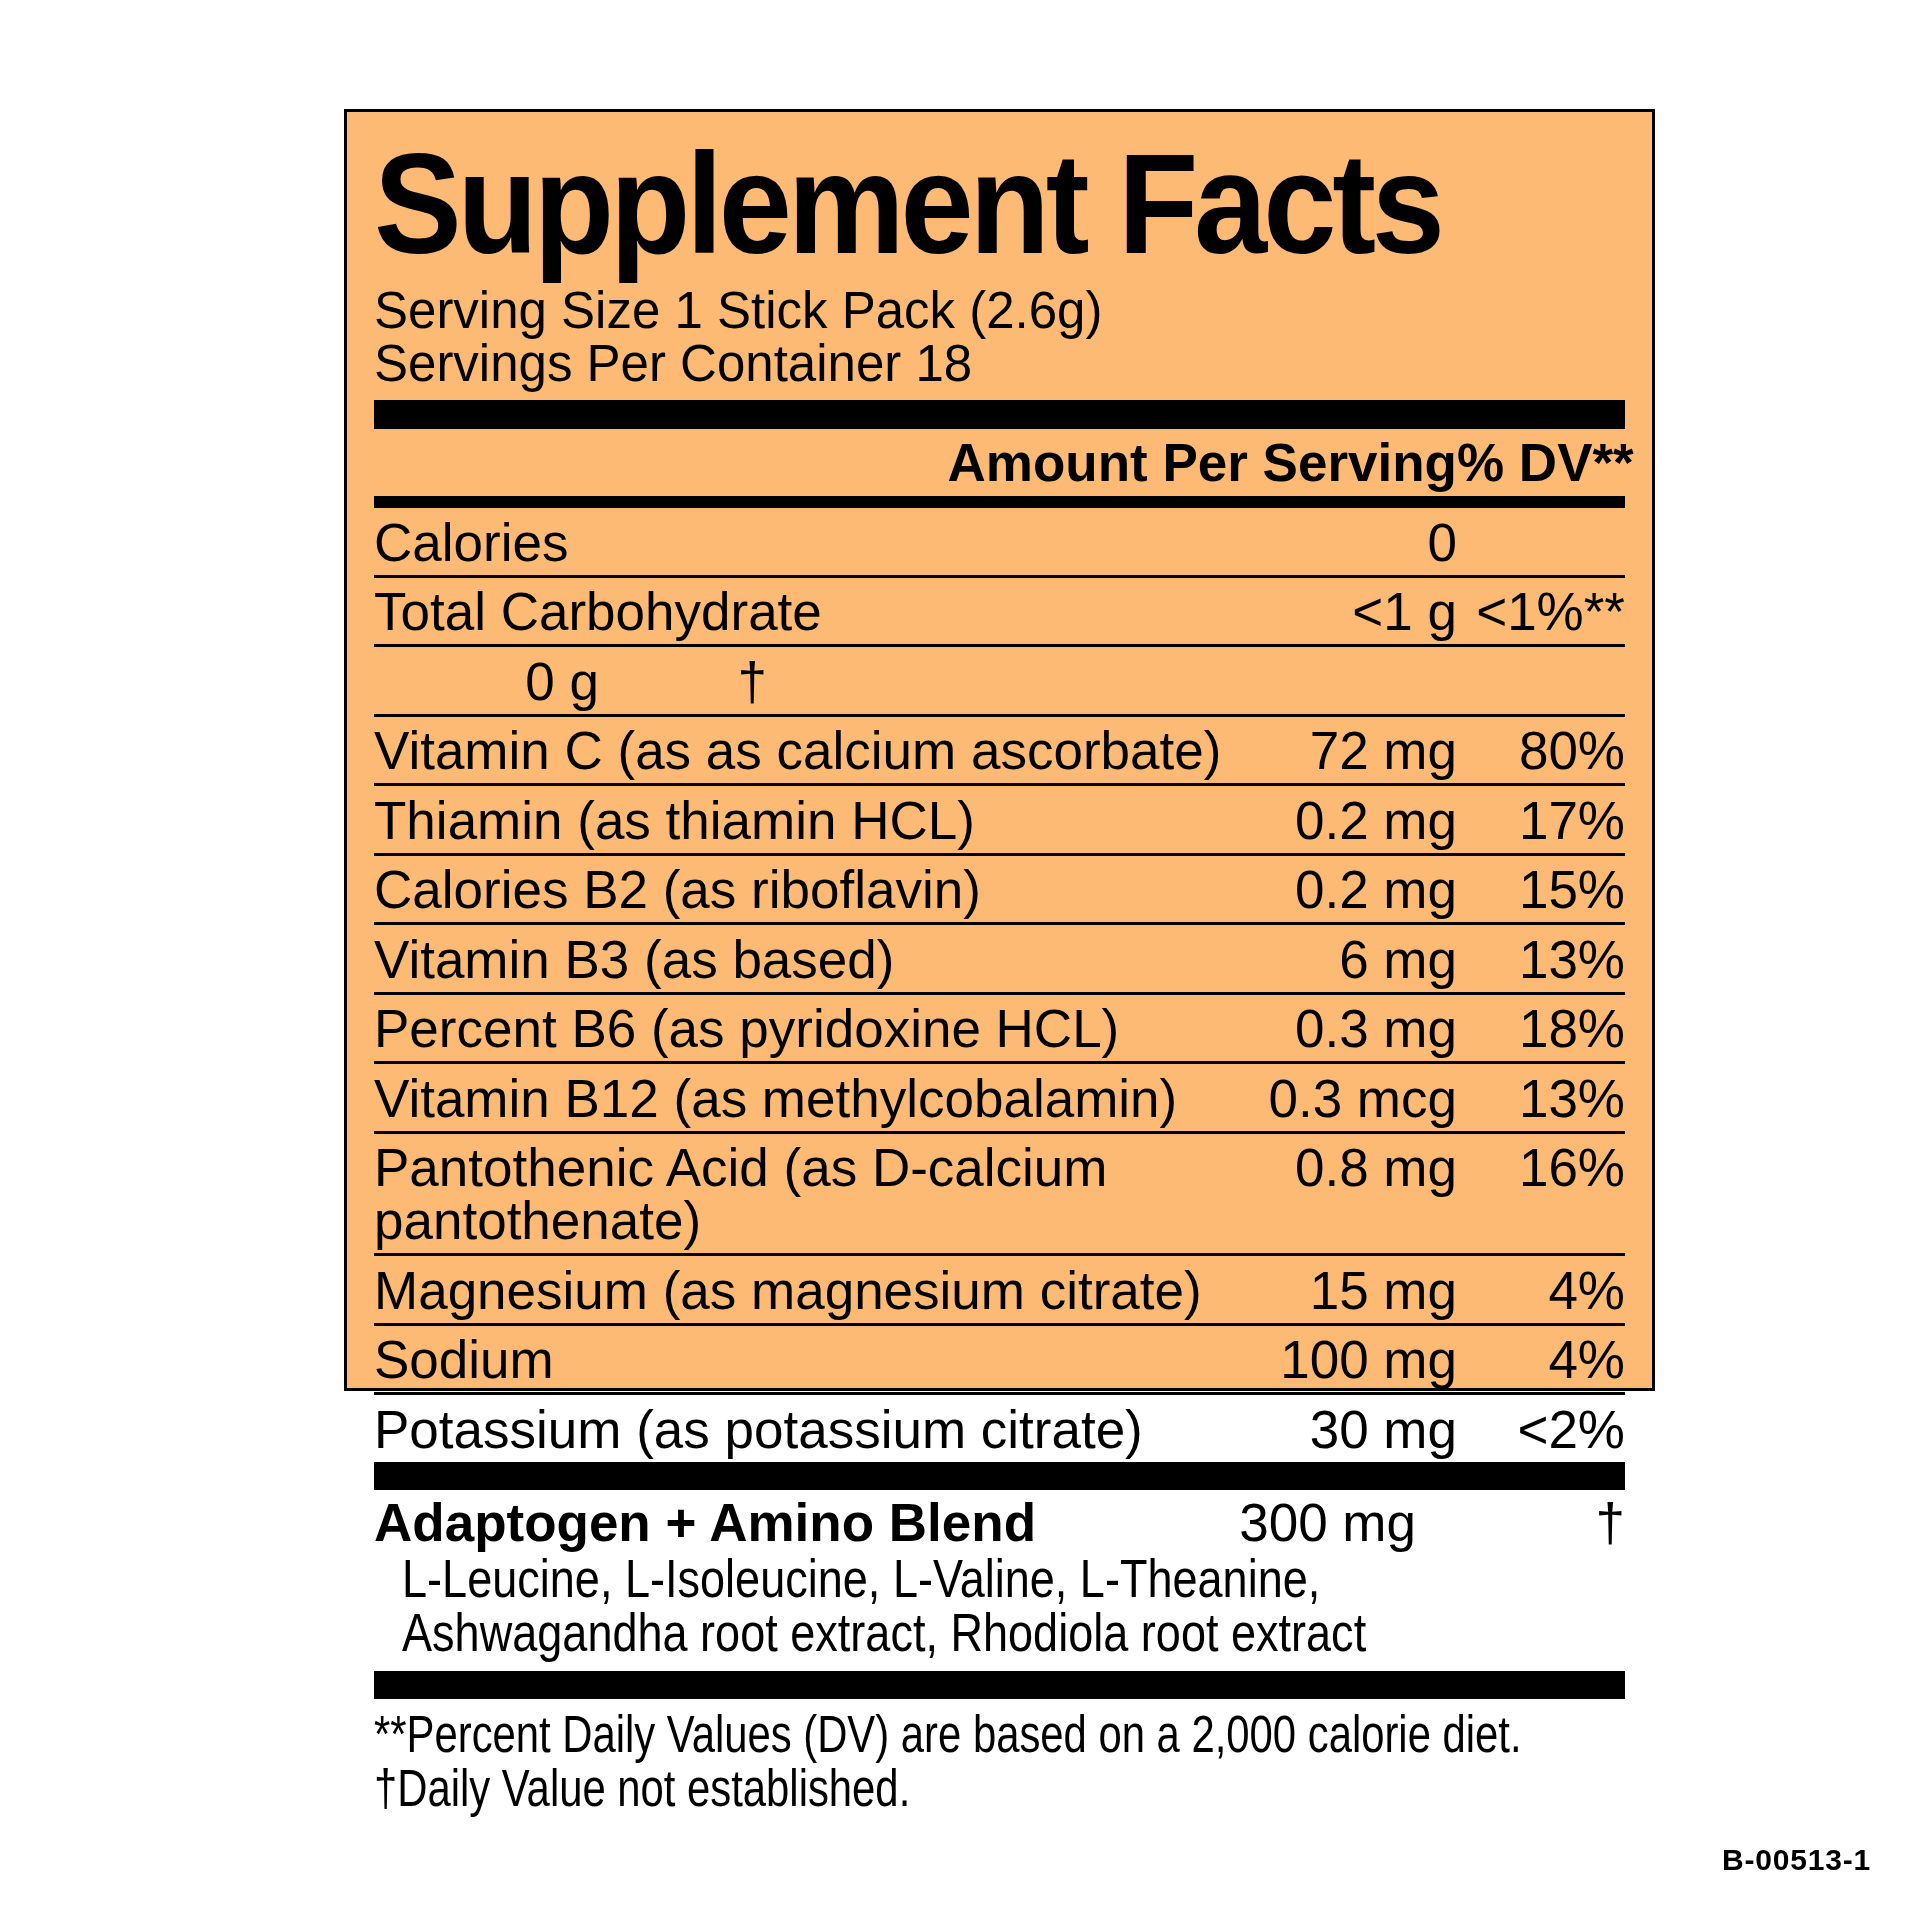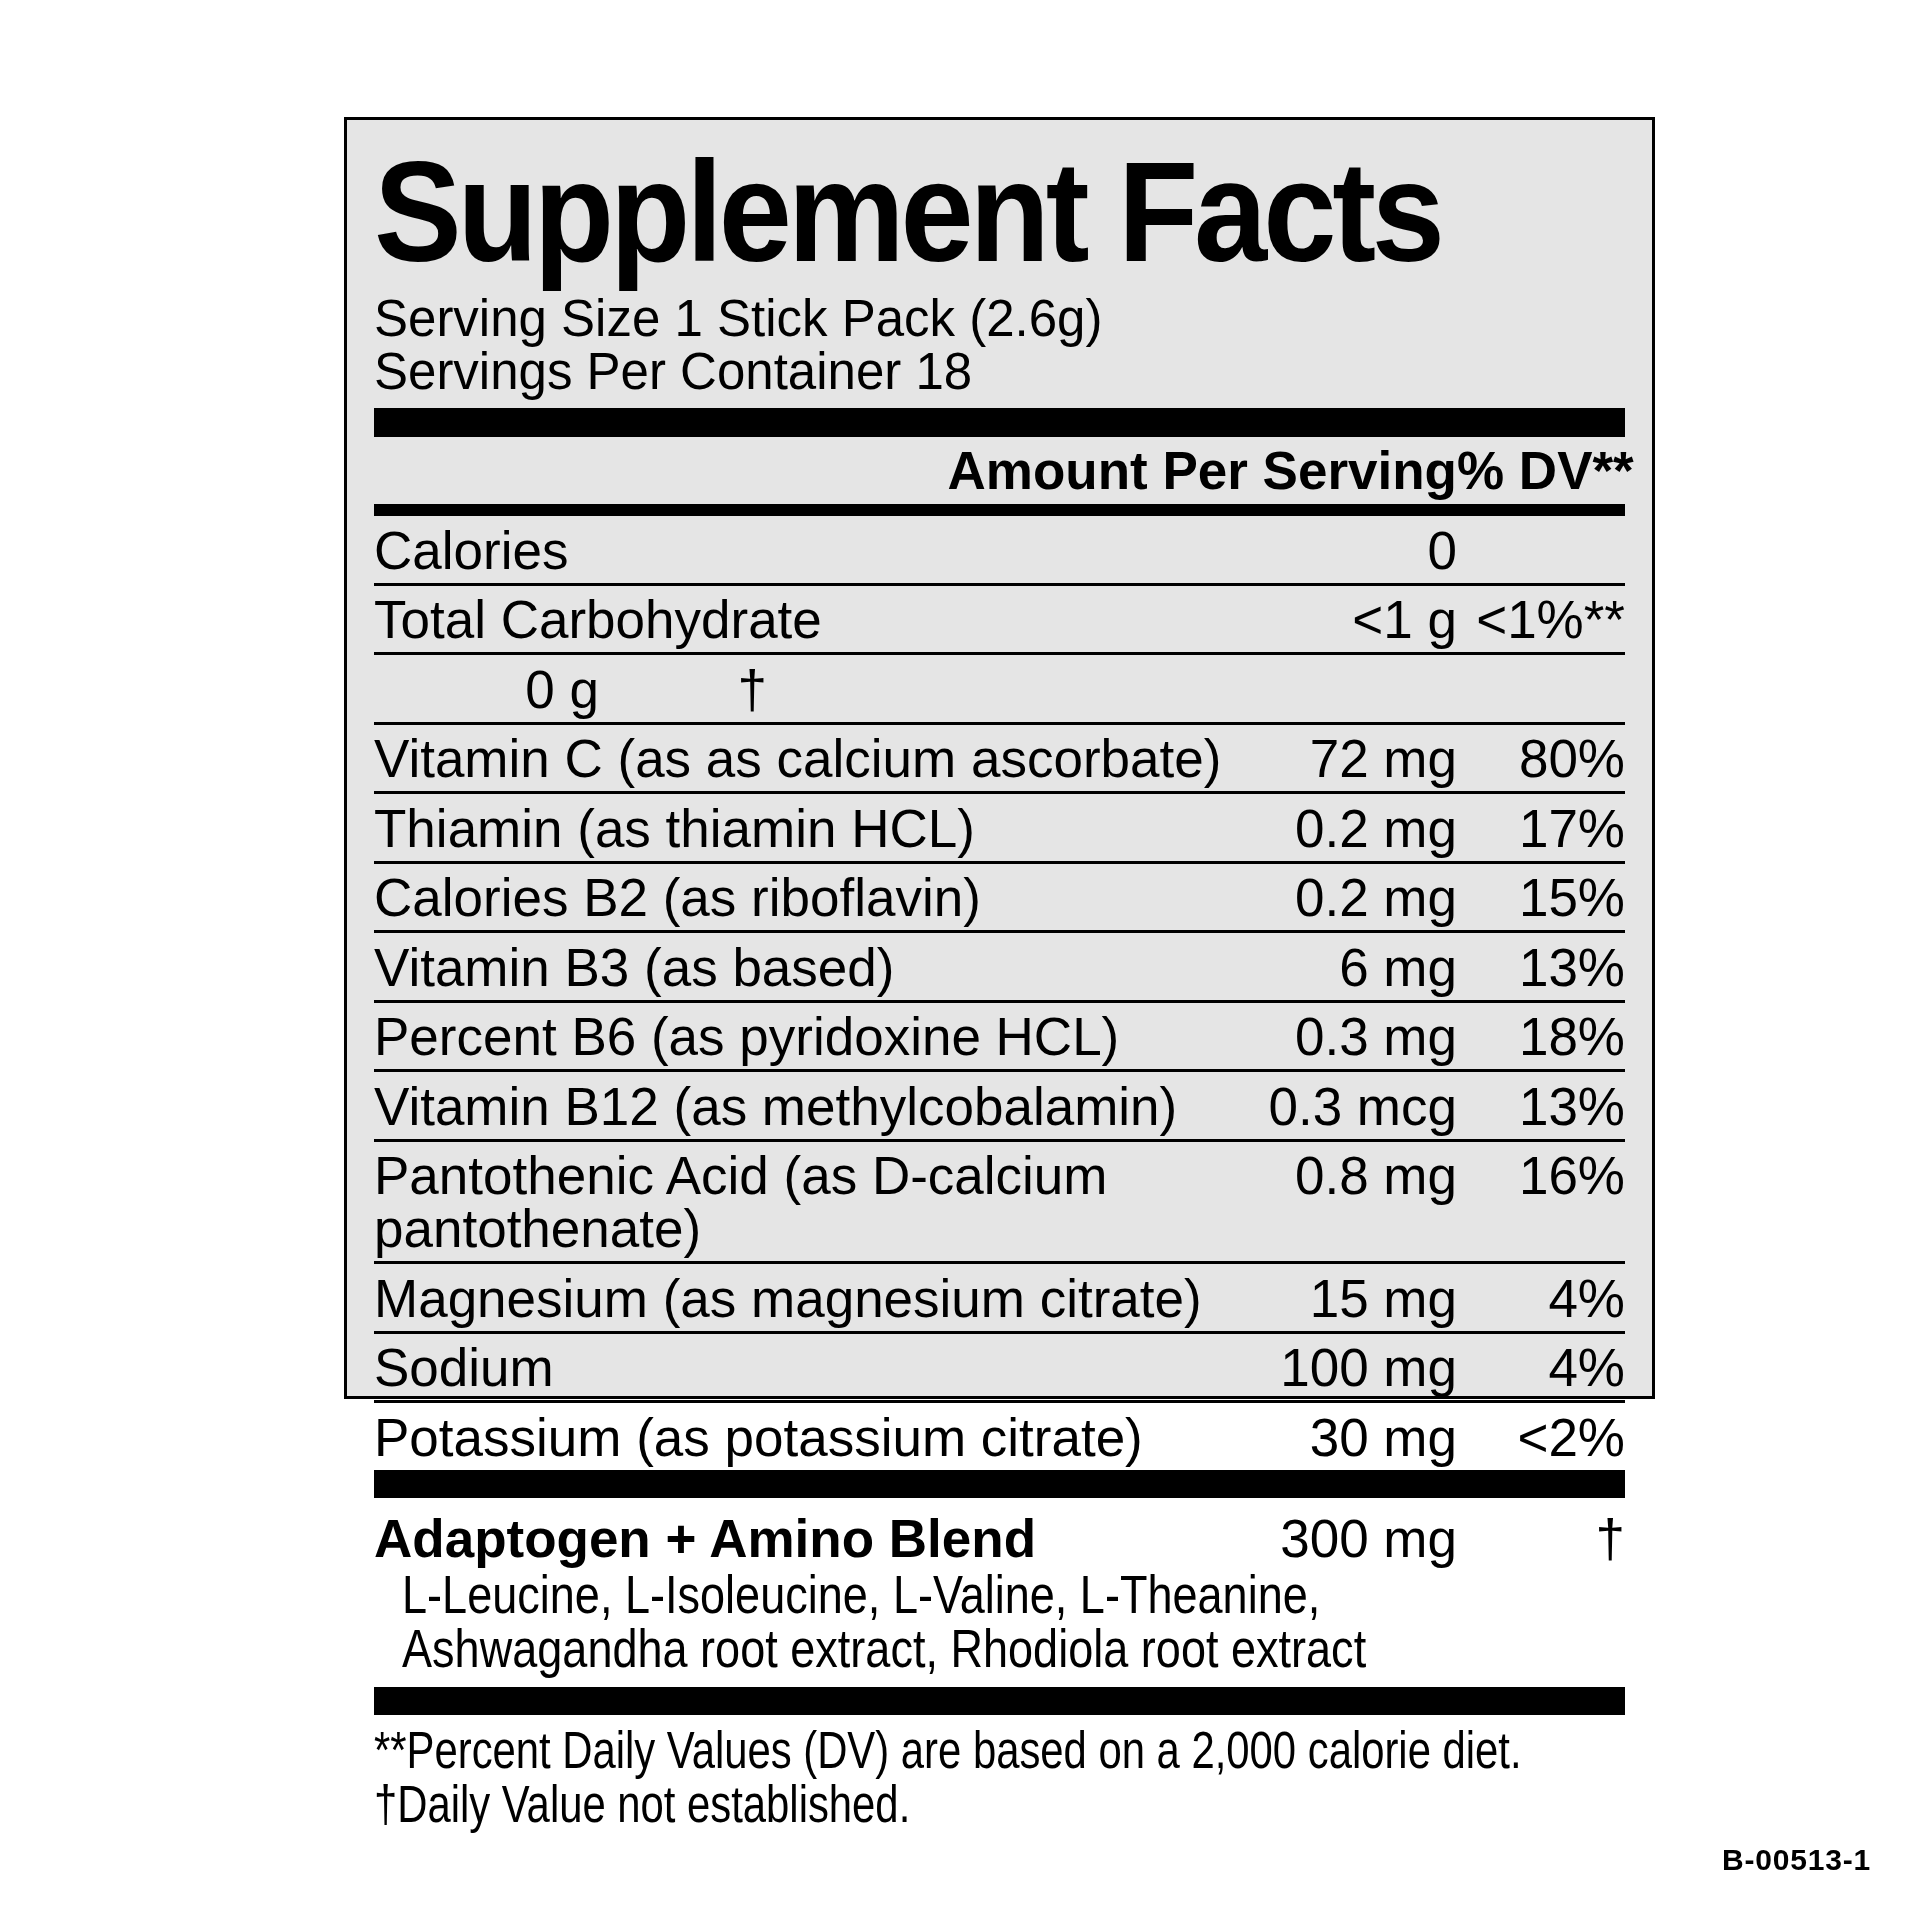--- a/index.html
+++ b/index.html
@@ -12,27 +12,27 @@
   .canvas {
     position: relative;
     width: 1924px;
     height: 1924px;
     background: #ffffff;
     overflow: hidden;
   }
   .label {
     position: absolute;
     left: 344px;
-    top: 117px;
+    top: 109px;
     width: 1311px;
     height: 1282px;
     border: 3.8px solid #000;
     box-sizing: border-box;
     padding: 13.5px 27px 6px 27px;
-    background: #e5e5e5;
+    background: #fdba74;
   }
   .title {
     font-size: 143px;
     font-weight: bold;
     line-height: 143px;
     letter-spacing: -4.5px;
     transform: scaleX(0.92);
     transform-origin: left center;
     white-space: nowrap;
     margin-top: 6px;
@@ -69,21 +69,21 @@
     font-size: 53px;
     line-height: 53px;
     padding: 7.5px 0 6px 0;
     border-bottom: 3px solid #000;
   }
   .row .name { flex: 1; }
   .row .amt { width: 225px; text-align: right; white-space: nowrap; }
   .row .dv  { width: 168px; text-align: right; white-space: nowrap; }
   .row.indent .name { padding-left: 33px; }
   .row.no-border { border-bottom: none; }
-  .row.blend-head { border-bottom: none; padding: 14px 0 3px 0; }
+  .row.blend-head { border-bottom: none; padding: 6px 0 3px 0; gap: 41px; }
   .row.blend-head .name { font-weight: bold; }
   .blend-line {
     font-size: 53px;
     line-height: 54px;
     padding-left: 33px;
     transform: scaleX(0.85);
     transform-origin: left center;
     white-space: nowrap;
   }
   .blend-line.last { padding-bottom: 10.5px; }

